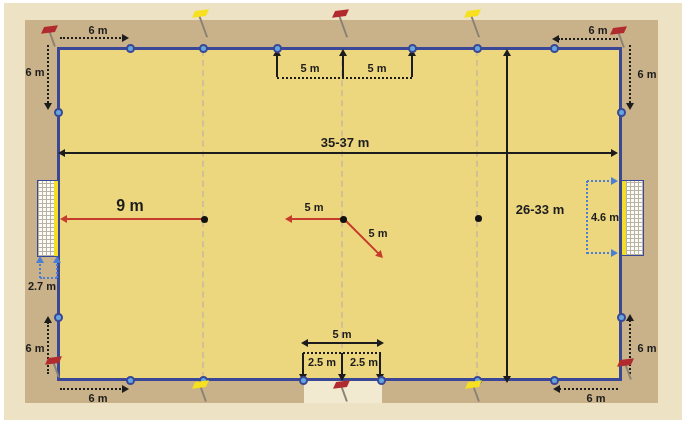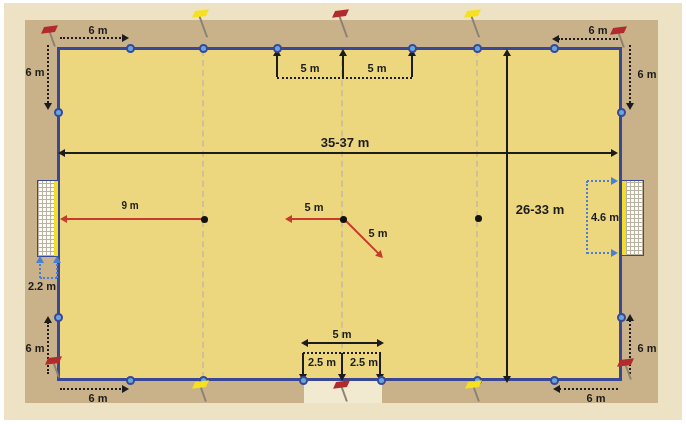--- a/index.html
+++ b/index.html
@@ -91,21 +91,21 @@
   <div class="ah r" style="left:611px;top:149px;"></div>
   <div class="lb big" style="left:300px;top:136px;width:90px;">35-37 m</div>
 
   <div class="vl" style="left:506px;top:55px;height:322px;"></div>
   <div class="ah u" style="left:503px;top:49px;"></div>
   <div class="ah d" style="left:503px;top:376px;"></div>
   <div class="lb big" style="left:508px;top:203px;width:64px;">26-33 m</div>
 
   <div class="hl redl" style="left:64px;top:218px;width:140px;"></div>
   <div class="ah l redc" style="left:60px;top:215px;"></div>
-  <div class="lb" style="left:108px;top:200px;width:44px;font-size:10px;">9 m</div>
+  <div class="lb" style="left:108px;top:200px;width:44px;font-size:16px;">9 m</div>
 
   <div class="hl redl" style="left:289px;top:218px;width:54px;"></div>
   <div class="ah l redc" style="left:285px;top:215px;"></div>
   <div class="lb" style="left:294px;top:201px;width:40px;">5 m</div>
 
   <div class="diag" style="left:344px;top:219px;width:54px;height:0;transform:rotate(45deg);">
     <div class="hl redl" style="left:0;top:-1px;width:50px;"></div>
     <div class="ah r redc" style="left:48px;top:-4px;"></div>
   </div>
   <div class="lb" style="left:358px;top:227px;width:40px;">5 m</div>
@@ -115,21 +115,21 @@
   <div class="ah r bluec" style="left:611px;top:177px;"></div>
   <div class="hl bluh" style="left:587px;top:252px;width:26px;"></div>
   <div class="ah r bluec" style="left:611px;top:249px;"></div>
   <div class="lb" style="left:585px;top:211px;width:40px;">4.6 m</div>
 
   <div class="vl bluv" style="left:39px;top:260px;height:18px;"></div>
   <div class="vl bluv" style="left:56px;top:260px;height:18px;"></div>
   <div class="ah u bluec" style="left:36px;top:256px;"></div>
   <div class="ah u bluec" style="left:53px;top:256px;"></div>
   <div class="hl bluh" style="left:40px;top:277px;width:17px;"></div>
-  <div class="lb" style="left:22px;top:280px;width:40px;">2.2 m</div>
+  <div class="lb" style="left:22px;top:280px;width:40px;">2.7 m</div>
 
   <div class="hl" style="left:305px;top:342px;width:74px;"></div>
   <div class="ah l" style="left:301px;top:339px;"></div>
   <div class="ah r" style="left:377px;top:339px;"></div>
   <div class="lb" style="left:324px;top:328px;width:36px;">5 m</div>
   <div class="hl dt" style="left:303px;top:352px;width:78px;"></div>
   <div class="vl" style="left:302px;top:353px;height:21px;"></div>
   <div class="vl" style="left:341px;top:353px;height:21px;"></div>
   <div class="vl" style="left:379px;top:353px;height:21px;"></div>
   <div class="ah d" style="left:299px;top:374px;"></div>

